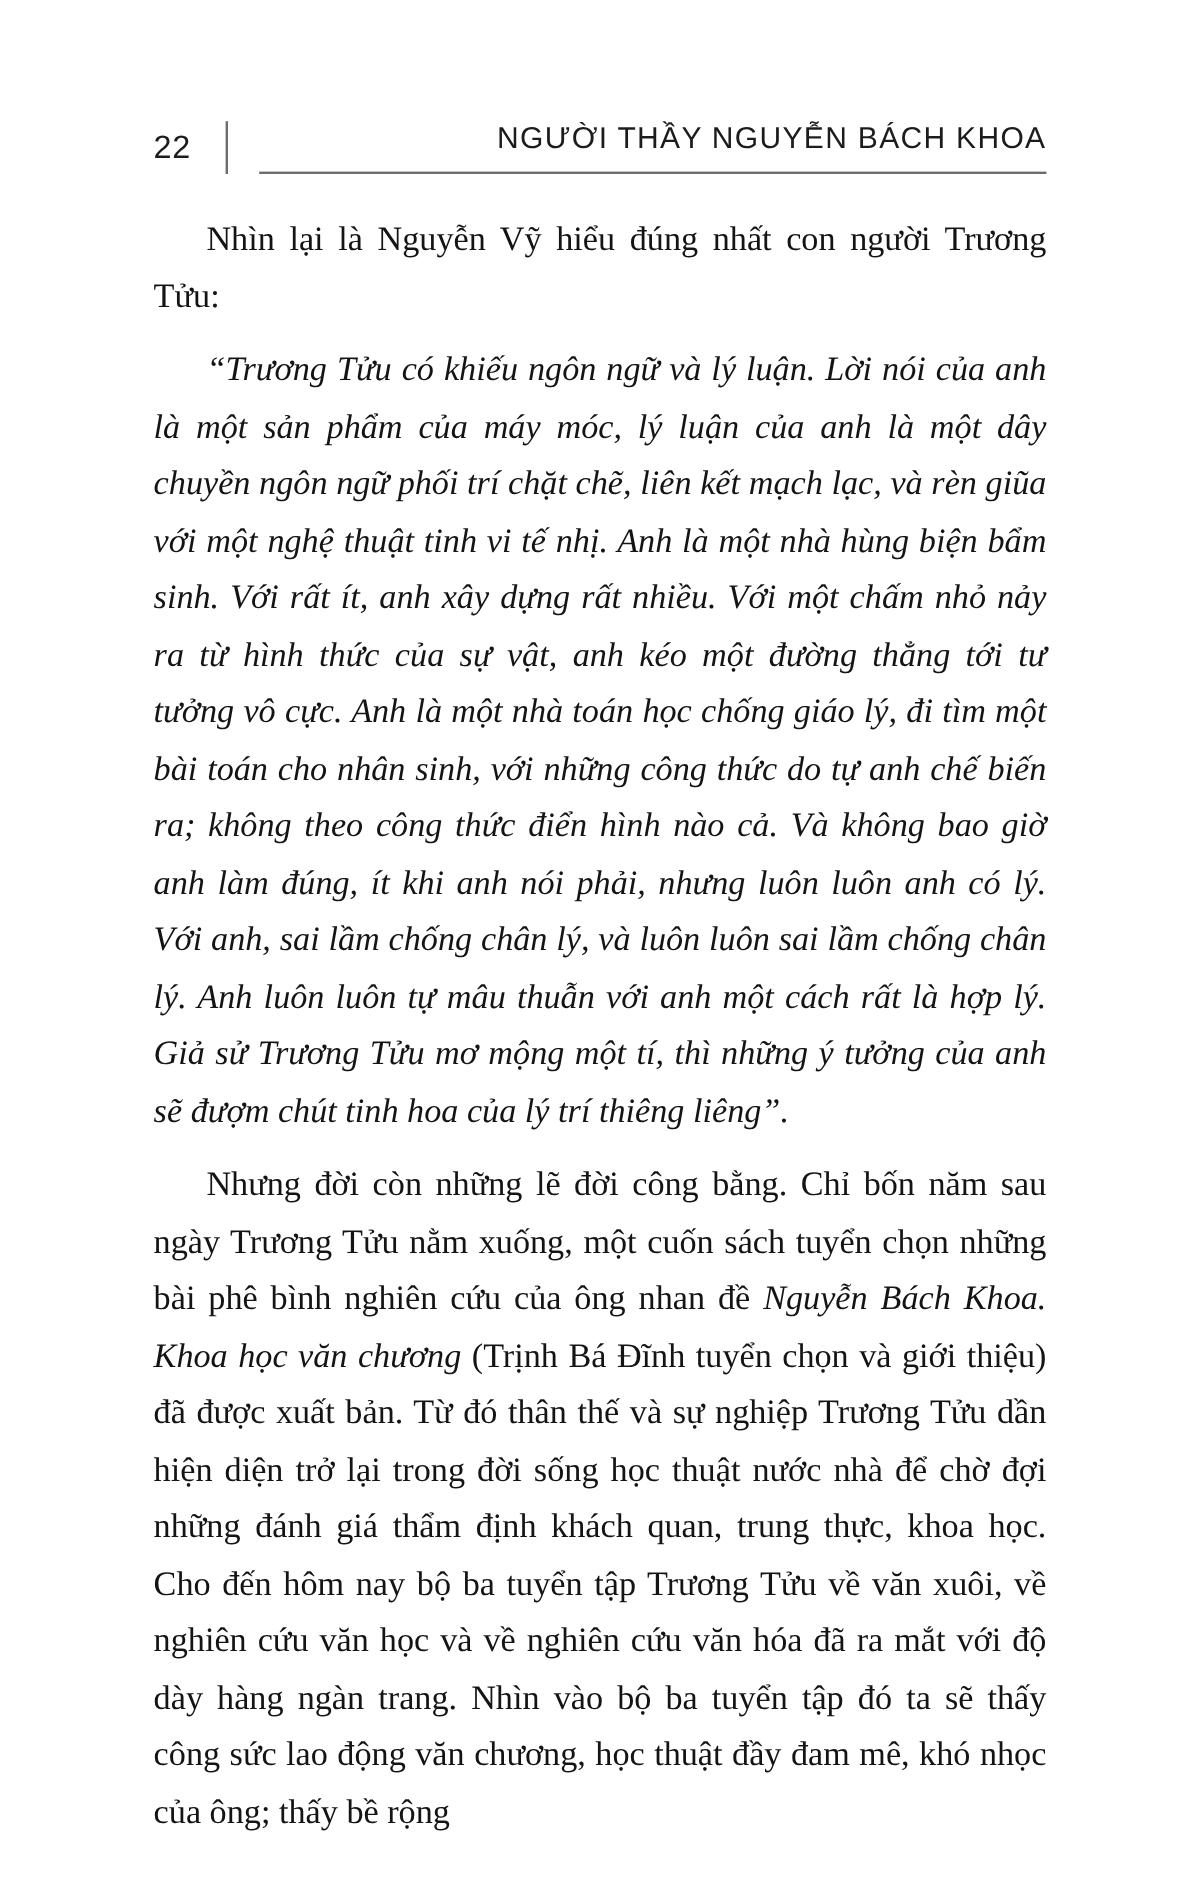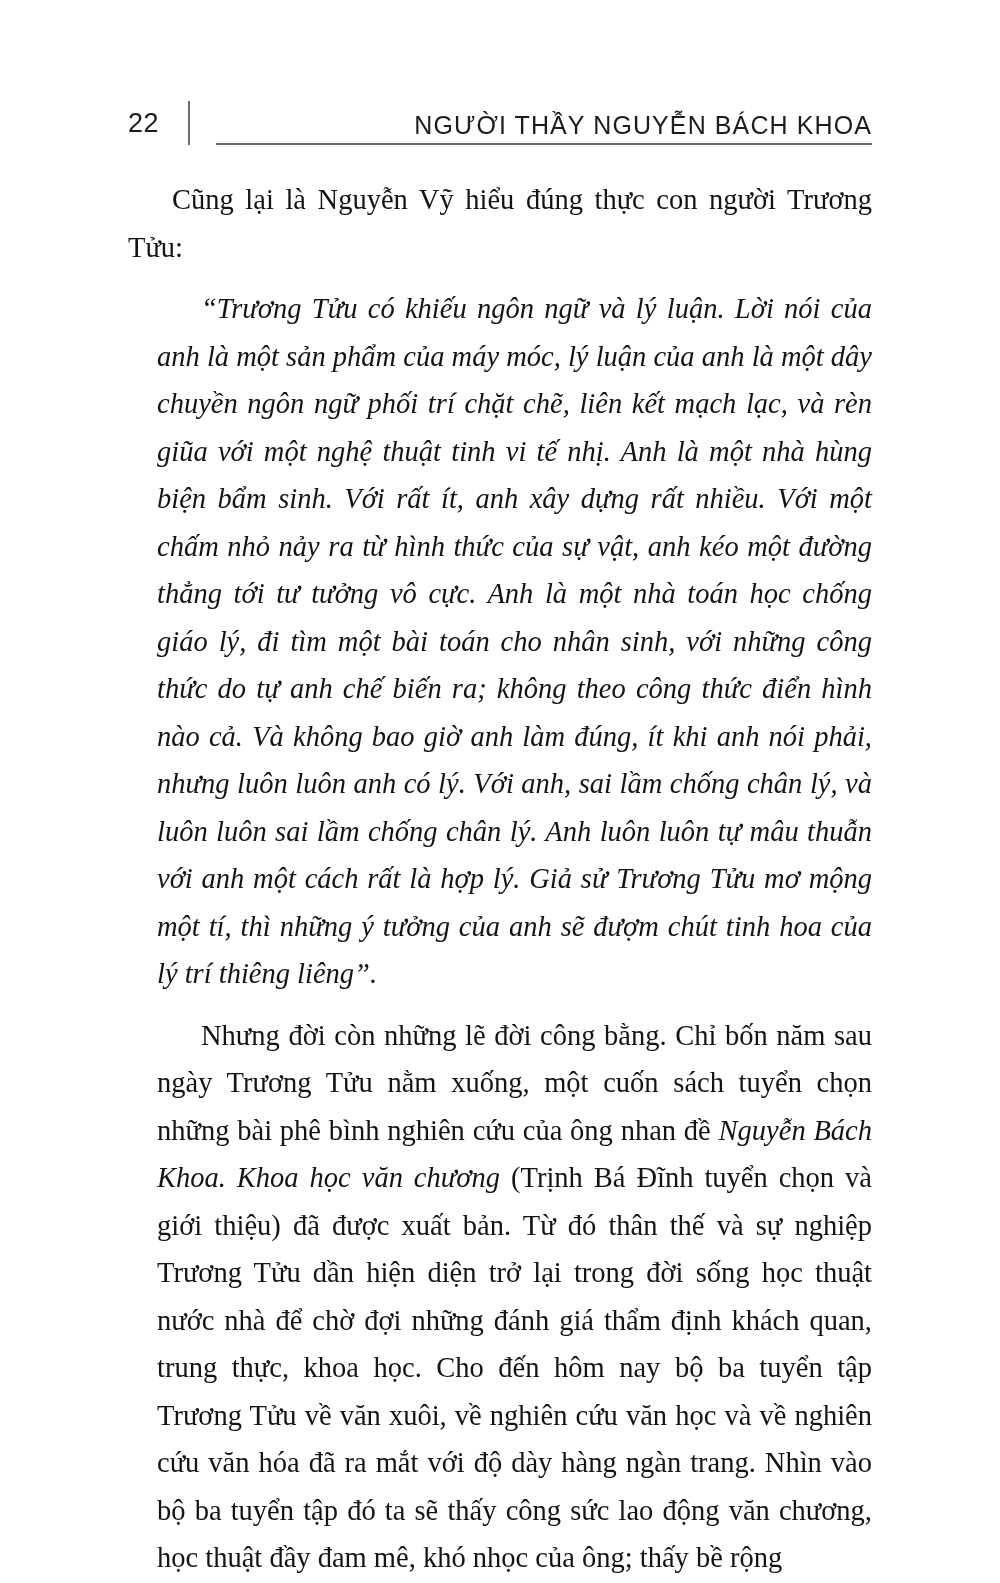--- a/index.html
+++ b/index.html
@@ -58,21 +58,21 @@
     flex-direction: column;
     justify-content: flex-end;
     height: 44px;
   }
   .header-title {
     font-family: "Liberation Sans", sans-serif;
     font-size: 25px;
     letter-spacing: 1.1px;
     text-align: right;
     color: #1c1c1c;
-    padding-bottom: 4px;
+    padding-bottom: 14px;
     line-height: 1.1;
   }
   .header-rule-h {
     height: 2px;
     background: #6d6d6d;
     width: 100%;
   }
 
   
   .content {
@@ -92,21 +92,20 @@
   }
   p.indent {
     text-indent: 44px;
   }
   p.quote {
     font-style: italic;
     text-indent: 44px;
   }
   p + p {
     margin-top: 7px;
-    margin-left: 29px;
   }
   .gap-before {
     margin-top: 14px;
   }
   em.ital {
     font-style: italic;
   }
 </style>
 </head>
 <body>
@@ -117,21 +116,21 @@
     <div class="folio">22</div>
     <div class="header-rule-v"></div>
     <div class="header-title-wrap">
       <div class="header-title">NGƯỜI THẦY NGUYỄN BÁCH KHOA</div>
       <div class="header-rule-h"></div>
     </div>
   </div>
 
   <div class="content">
 
-    <p class="indent">Cũng lại là Nguyễn Vỹ hiểu đúng thực con người Trương Tửu:</p>
+    <p class="indent">Nhìn lại là Nguyễn Vỹ hiểu đúng nhất con người Trương Tửu:</p>
 
     <p class="quote gap-before">“Trương Tửu có khiếu ngôn ngữ và lý luận. Lời nói của anh là một sản phẩm của máy móc, lý luận của anh là một dây chuyền ngôn ngữ phối trí chặt chẽ, liên kết mạch lạc, và rèn giũa với một nghệ thuật tinh vi tế nhị. Anh là một nhà hùng biện bẩm sinh. Với rất ít, anh xây dựng rất nhiều. Với một chấm nhỏ nảy ra từ hình thức của sự vật, anh kéo một đường thẳng tới tư tưởng vô cực. Anh là một nhà toán học chống giáo lý, đi tìm một bài toán cho nhân sinh, với những công thức do tự anh chế biến ra; không theo công thức điển hình nào cả. Và không bao giờ anh làm đúng, ít khi anh nói phải, nhưng luôn luôn anh có lý. Với anh, sai lầm chống chân lý, và luôn luôn sai lầm chống chân lý. Anh luôn luôn tự mâu thuẫn với anh một cách rất là hợp lý. Giả sử Trương Tửu mơ mộng một tí, thì những ý tưởng của anh sẽ đượm chút tinh hoa của lý trí thiêng liêng”.</p>
 
 
     <p class="indent gap-before"><span>Nhưng đời còn những lẽ đời công bằng. Chỉ bốn năm sau ngày Trương Tửu nằm xuống, một cuốn sách tuyển chọn những bài phê bình nghiên cứu của ông nhan đề </span><em class="ital">Nguyễn Bách Khoa. Khoa học văn chương</em><span> (Trịnh Bá Đĩnh tuyển chọn và giới thiệu) đã được xuất bản. Từ đó thân thế và sự nghiệp Trương Tửu dần hiện diện trở lại trong đời sống học thuật nước nhà để chờ đợi những đánh giá thẩm định khách quan, trung thực, khoa học. Cho đến hôm nay bộ ba tuyển tập Trương Tửu về văn xuôi, về nghiên cứu văn học và về nghiên cứu văn hóa đã ra mắt với độ dày hàng ngàn trang. Nhìn vào bộ ba tuyển tập đó ta sẽ thấy công sức lao động văn chương, học thuật đầy đam mê, khó nhọc của ông; thấy bề rộng</span></p>
 
   </div>
 </div>
 
 </body></html>

